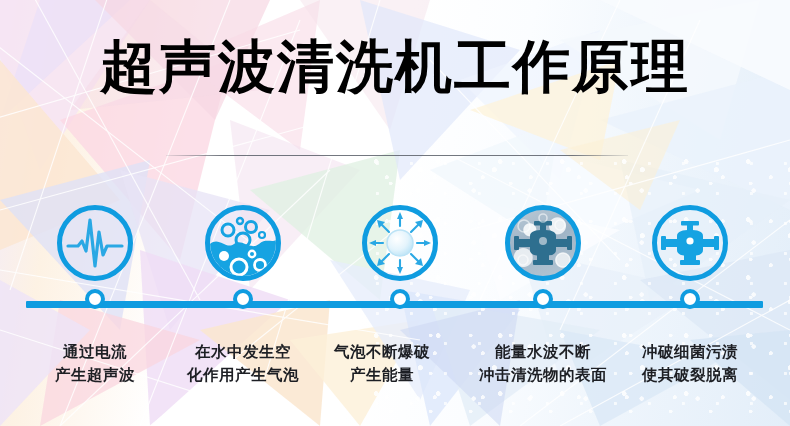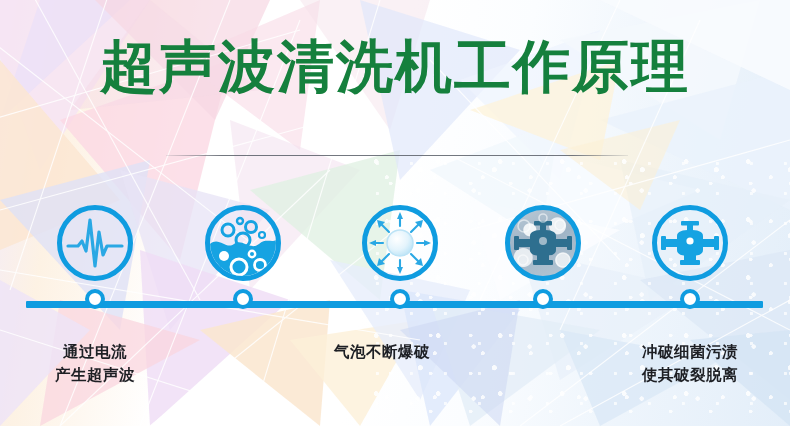--- a/index.html
+++ b/index.html
@@ -62,21 +62,21 @@
     position: absolute;
     top: 38px;
     left: 0;
     width: 790px;
     text-align: center;
   }
   .title {
     font-size: 57px;
     line-height: 1;
     font-weight: 700;
-    color: #15803d;
+    color: #000000;
     letter-spacing: 2px;
     font-family: "Liberation Sans", "DejaVu Sans", sans-serif;
     white-space: nowrap;
   }
   .divider {
     position: absolute;
     left: 166px;
     top: 155px;
     width: 462px;
     height: 1px;
@@ -345,21 +345,30 @@
         </g>
         <circle cx="33" cy="31" r="3.6" fill="#ffffff"></circle>
       </svg>
     </div>
   </div>
 
   <div class="caption" style="left:95px">
     <span class="l">通过电流</span>
     <span class="l">产生超声波</span>
   </div>
+  <div class="caption" style="left:243px">
+    <span class="l">在水中发生空</span>
+    <span class="l">化作用产生气泡</span>
+  </div>
   <div class="caption" style="left:382px">
     <span class="l">气泡不断爆破</span>
+    <span class="l">产生能量</span>
+  </div>
+  <div class="caption" style="left:543px">
+    <span class="l">能量水波不断</span>
+    <span class="l">冲击清洗物的表面</span>
   </div>
   <div class="caption" style="left:690px">
     <span class="l">冲破细菌污渍</span>
     <span class="l">使其破裂脱离</span>
   </div>
 
 </div>
 
 </body></html>

